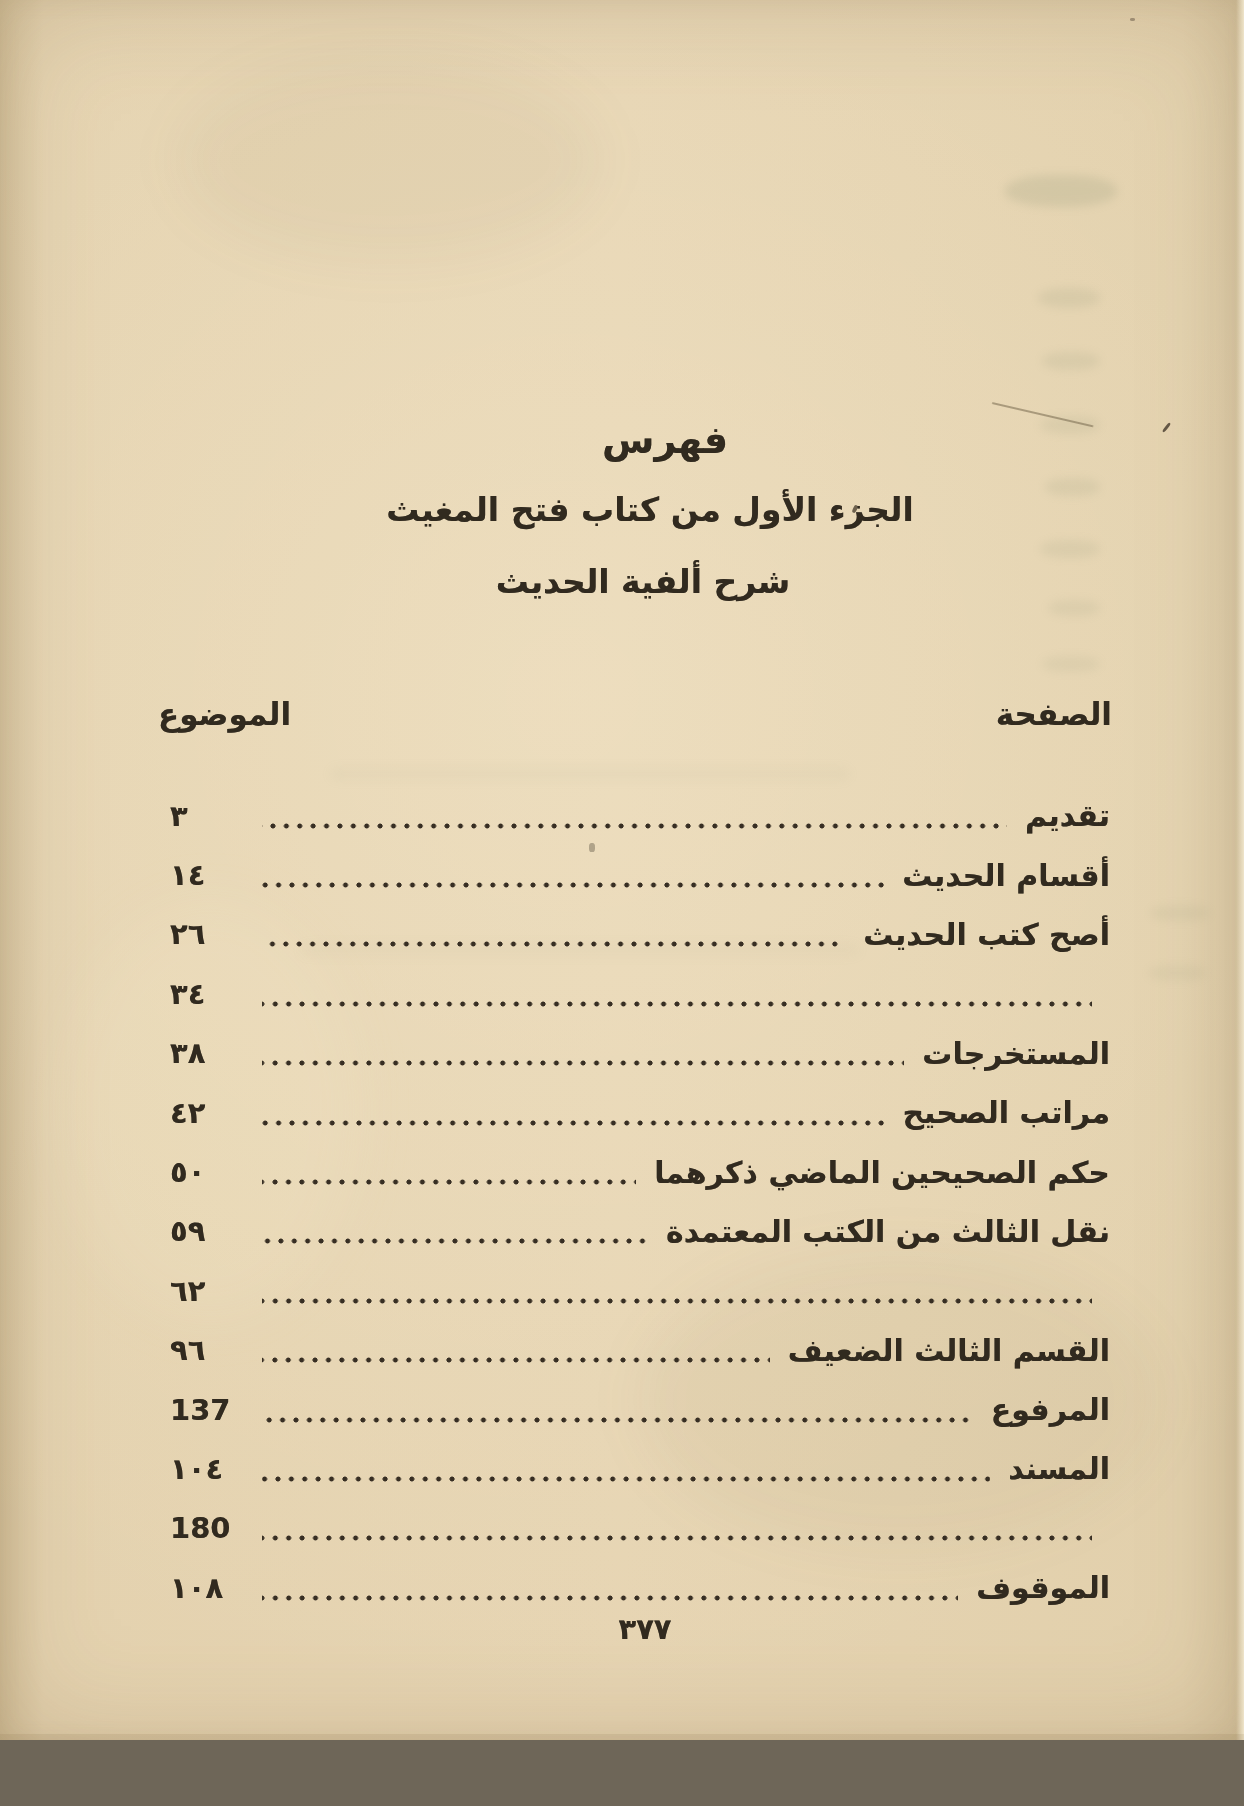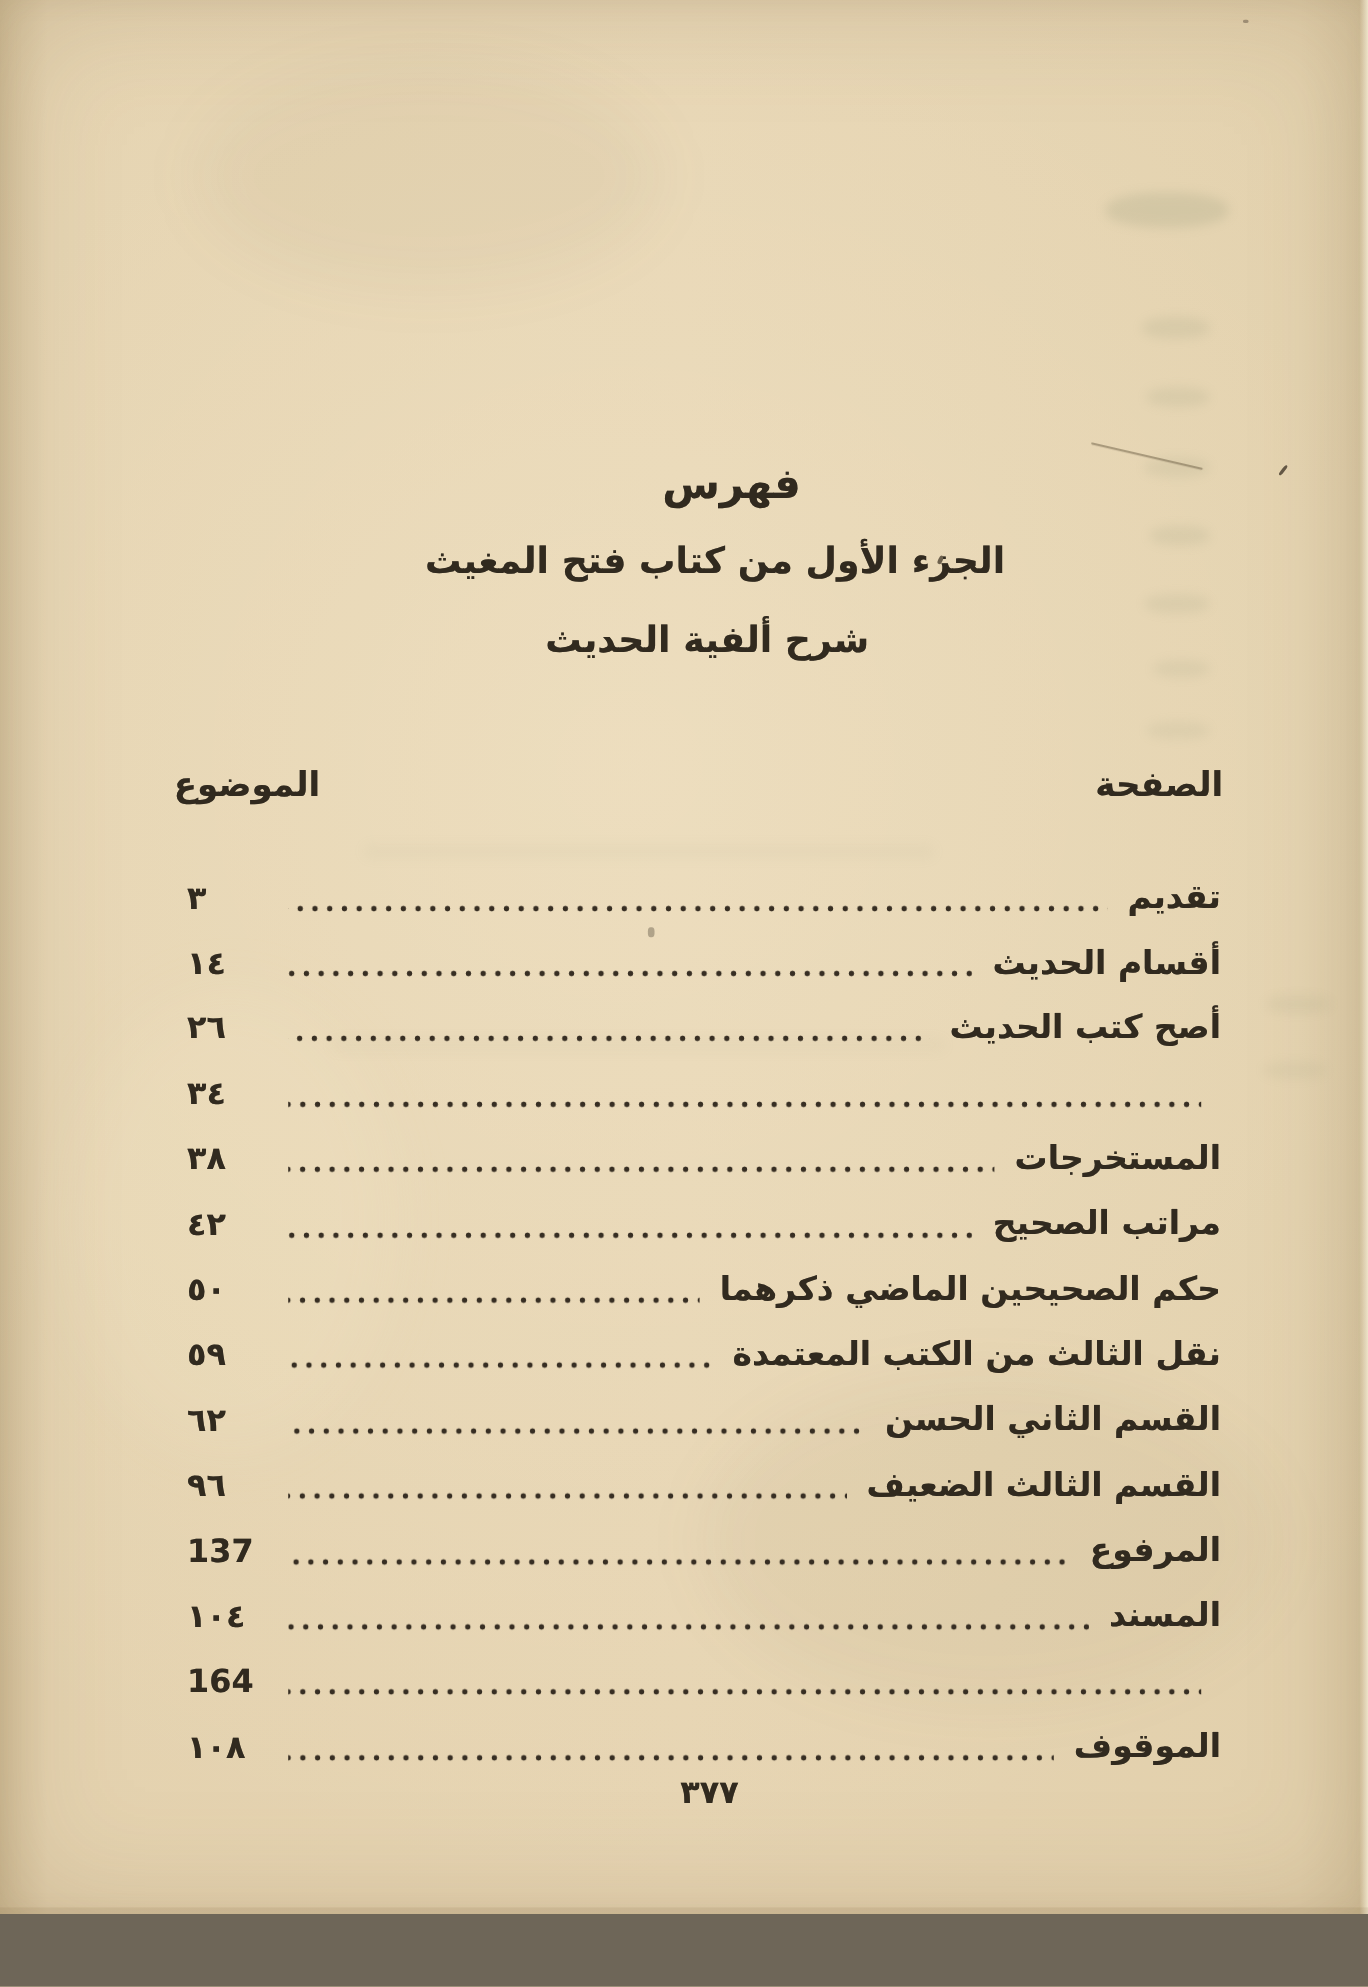--- a/index.html
+++ b/index.html
@@ -128,42 +128,41 @@
     <span class="topic ink">حكم الصحيحين الماضي ذكرهما</span>
     <span class="lead"></span>
     <span class="num ink">٥٠</span>
   </div>
         <div class="row">
     <span class="topic ink">نقل الثالث من الكتب المعتمدة</span>
     <span class="lead"></span>
     <span class="num ink">٥٩</span>
   </div>
         <div class="row">
-    <span class="topic ink">القسم الثاني الحسن</span>
     <span class="lead"></span>
     <span class="num ink">٦٢</span>
   </div>
         <div class="row">
     <span class="topic ink">القسم الثالث الضعيف</span>
     <span class="lead"></span>
     <span class="num ink">٩٦</span>
   </div>
         <div class="row">
     <span class="topic ink">المرفوع</span>
     <span class="lead"></span>
     <span class="num ink">137</span>
   </div>
         <div class="row">
     <span class="topic ink">المسند</span>
     <span class="lead"></span>
     <span class="num ink">١٠٤</span>
   </div>
         <div class="row">
     <span class="lead"></span>
-    <span class="num ink">164</span>
+    <span class="num ink">180</span>
   </div>
         <div class="row">
     <span class="topic ink">الموقوف</span>
     <span class="lead"></span>
     <span class="num ink">١٠٨</span>
   </div>
       </div>
 
     <div class="folio ink">٣٧٧</div>
   </div>

